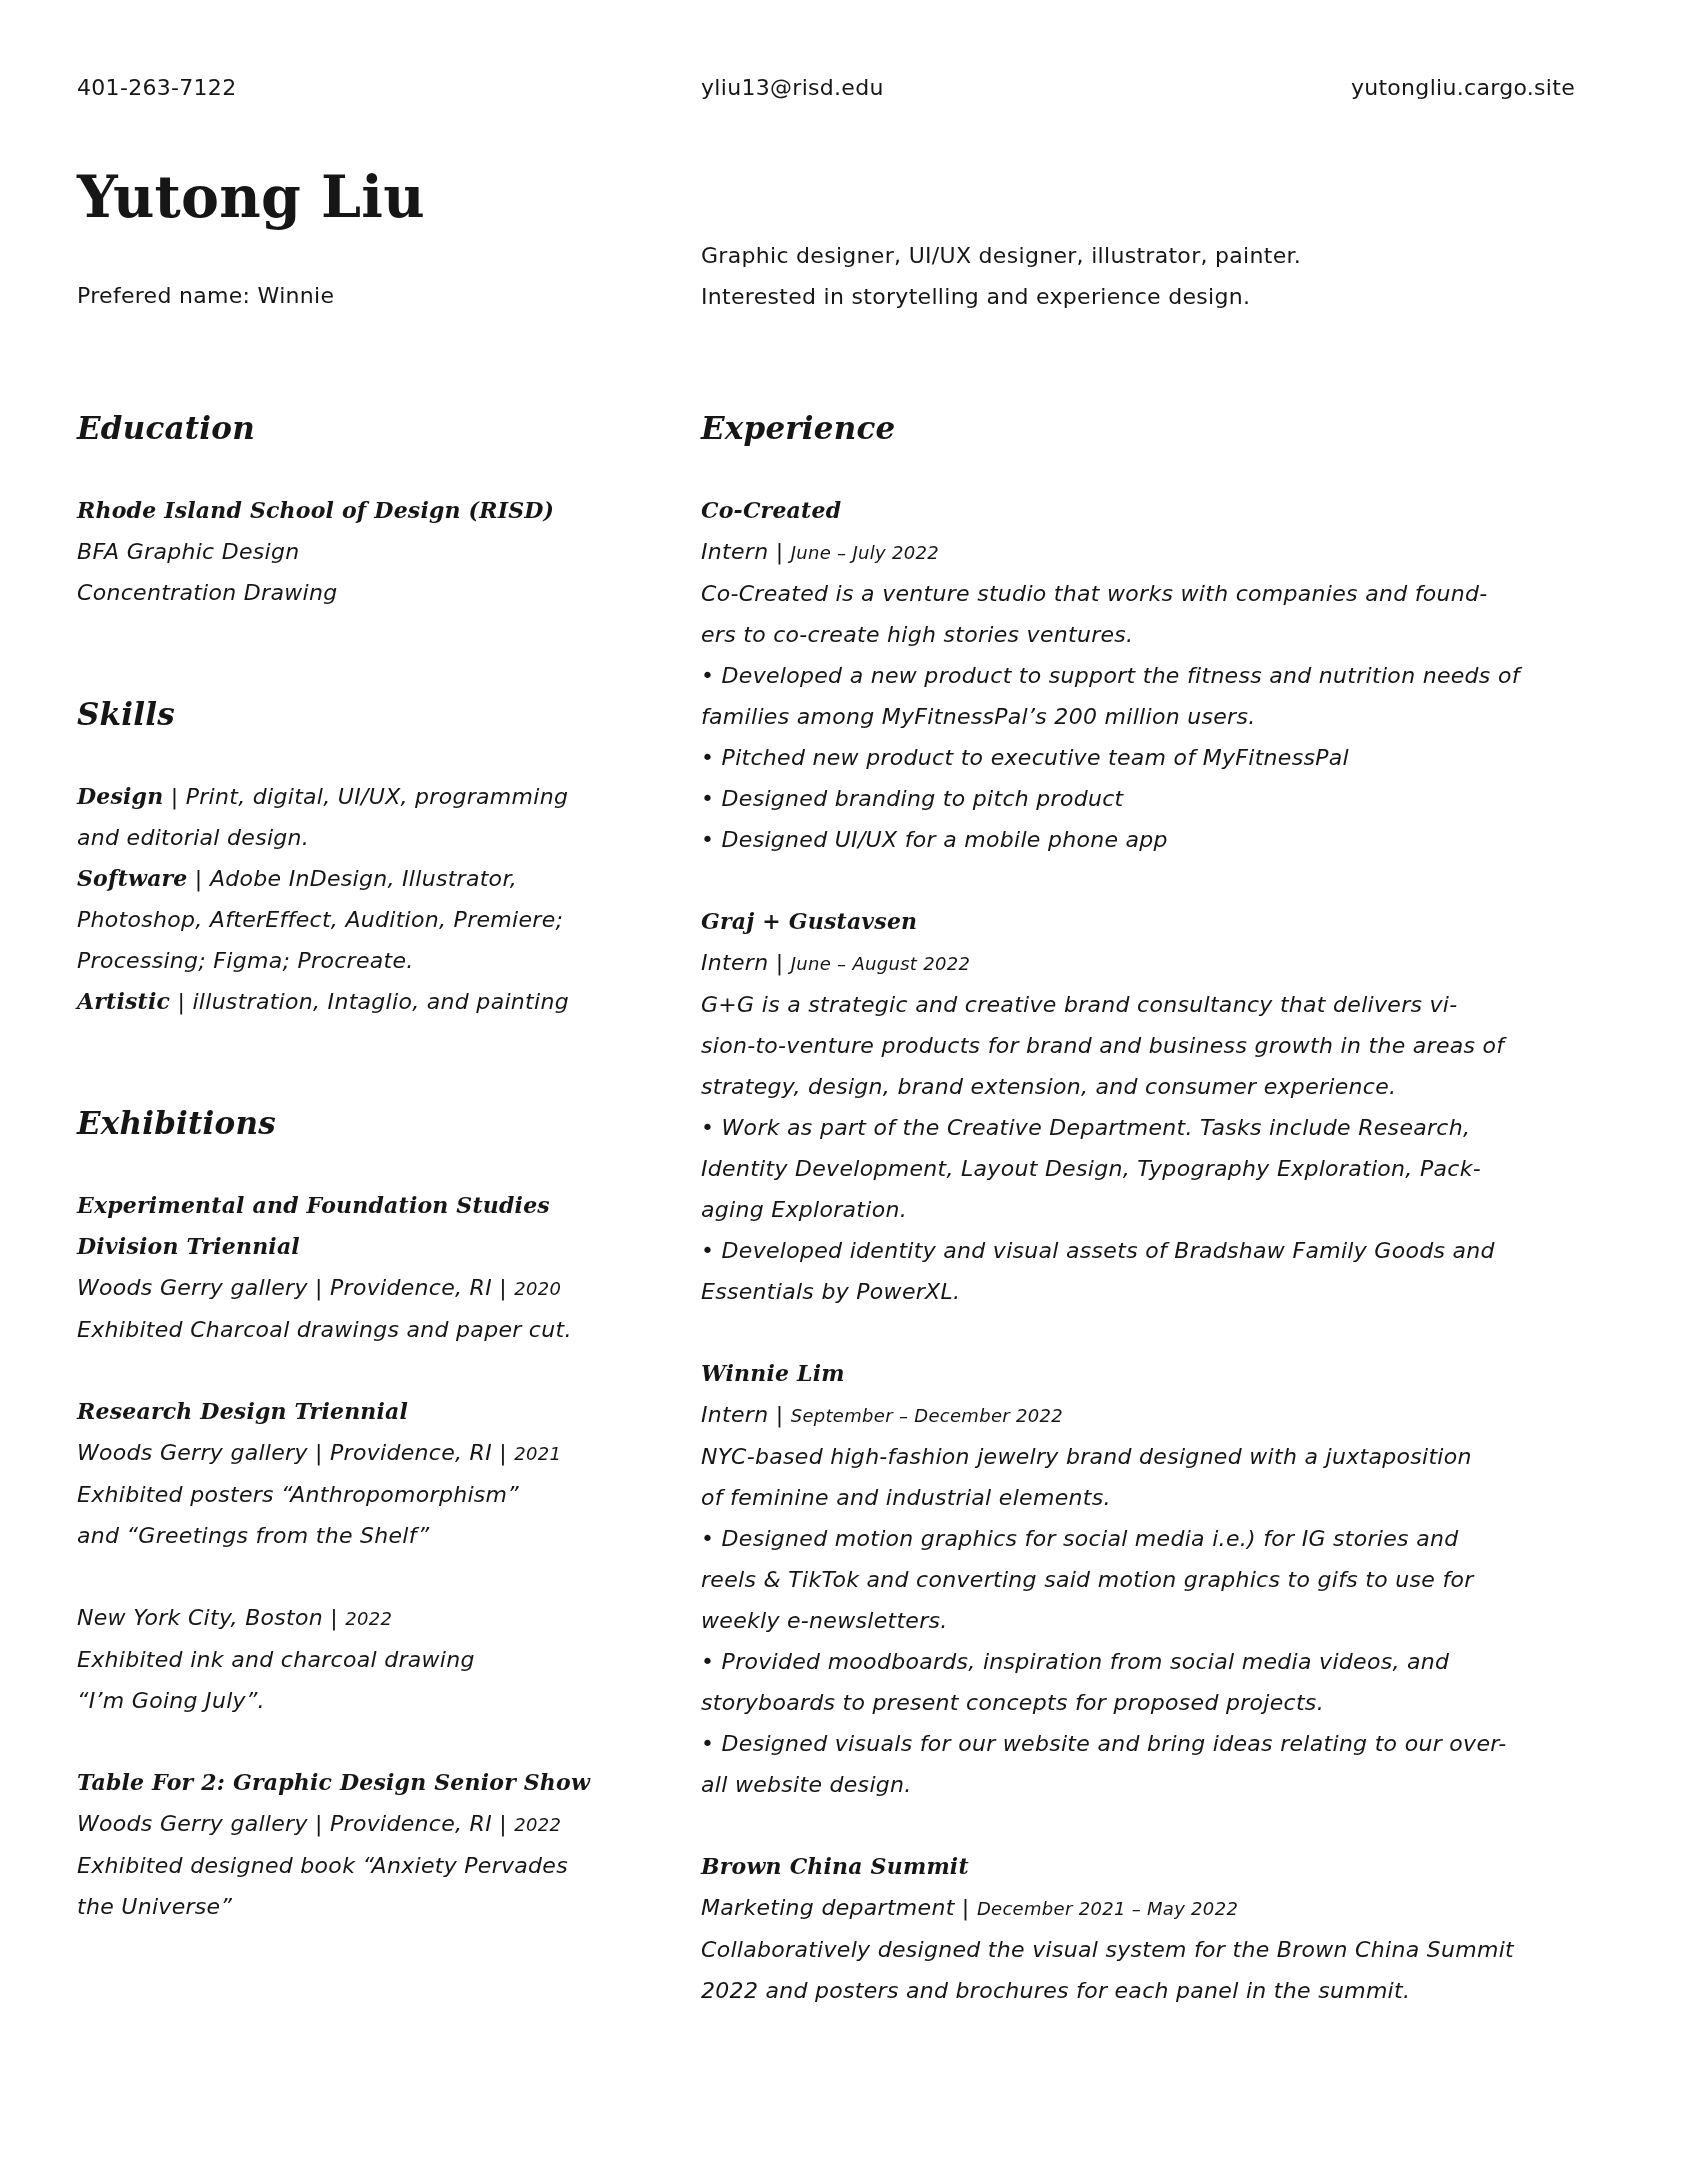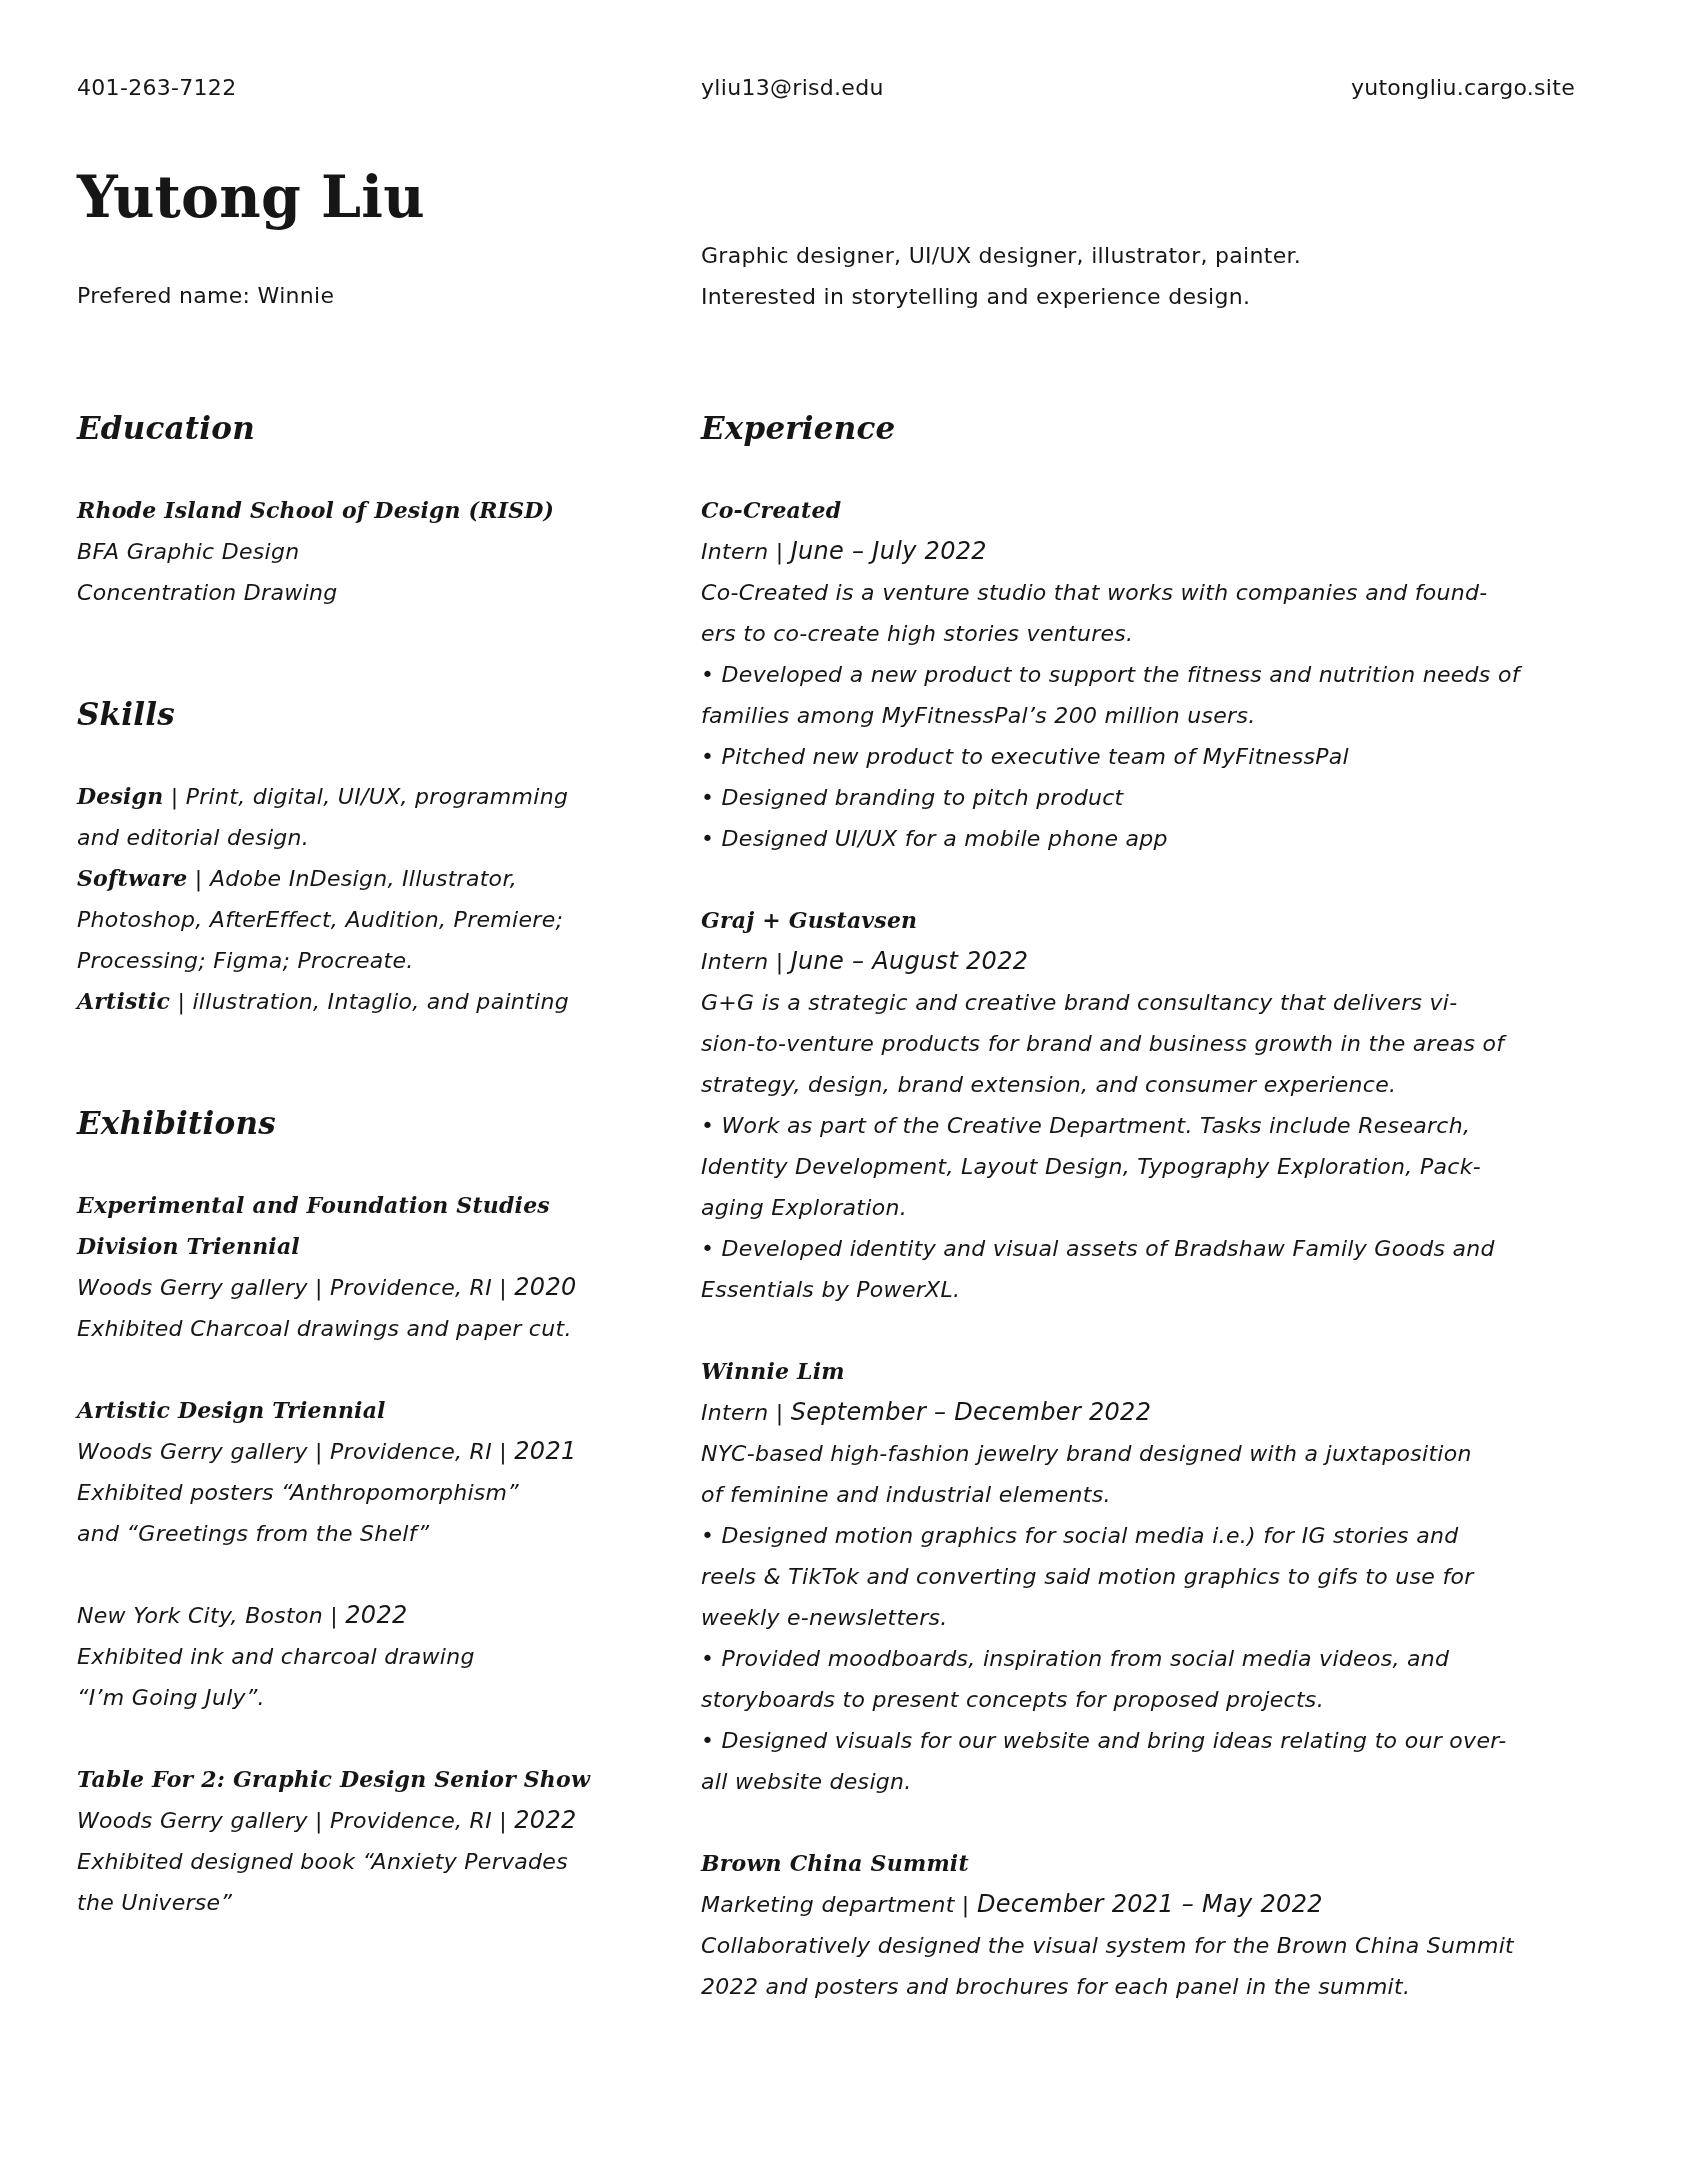--- a/index.html
+++ b/index.html
@@ -28,21 +28,21 @@
   .contact-email   { position: absolute; left: 701px; top: 67px; }
   .contact-website { position: absolute; right: 108px; top: 67px; }
   .preferred-name  { position: absolute; left: 77px; top: 275px; }
   .tagline         { position: absolute; left: 701px; top: 235px; }
   .col  { position: absolute; top: 408px; font-style: italic; }
   .col-left  { left: 77px;  width: 609px; }
   .col-right { left: 701px; width: 955px; }
   section { margin: 0 0 81px 0; }
   .item { margin: 0 0 41px 0; }
   .item:last-child { margin-bottom: 0; }
-  .small { font-size: 24px; }
+  .small { font-size: 18px; }
 </style>
 </head>
 <body>
 
 <div class="line contact-phone">401-263-7122</div>
 <div class="line contact-email">yliu13@risd.edu</div>
 <div class="line contact-website">yutongliu.cargo.site</div>
 
 <h1>Yutong Liu</h1>
 <div class="line preferred-name">Prefered name: Winnie</div>
@@ -90,21 +90,21 @@
           <div class="line">Division Triennial</div>
         </div>
       <div class="line"><span>Woods Gerry gallery | Providence, RI | </span><span class="small">2020</span></div>
       <div>
           <div class="line">Exhibited Charcoal drawings and paper cut.</div>
         </div>
     </div>
 
     <div class="item">
       <div class="serif-bold">
-          <div class="line">Artistic Design Triennial</div>
+          <div class="line">Research Design Triennial</div>
         </div>
       <div class="line"><span>Woods Gerry gallery | Providence, RI | </span><span class="small">2021</span></div>
       <div>
           <div class="line">Exhibited posters “Anthropomorphism”</div>
           <div class="line">and “Greetings from the Shelf”</div>
         </div>
     </div>
 
     <div class="item">
       <div class="line"><span>New York City, Boston | </span><span class="small">2022</span></div>

